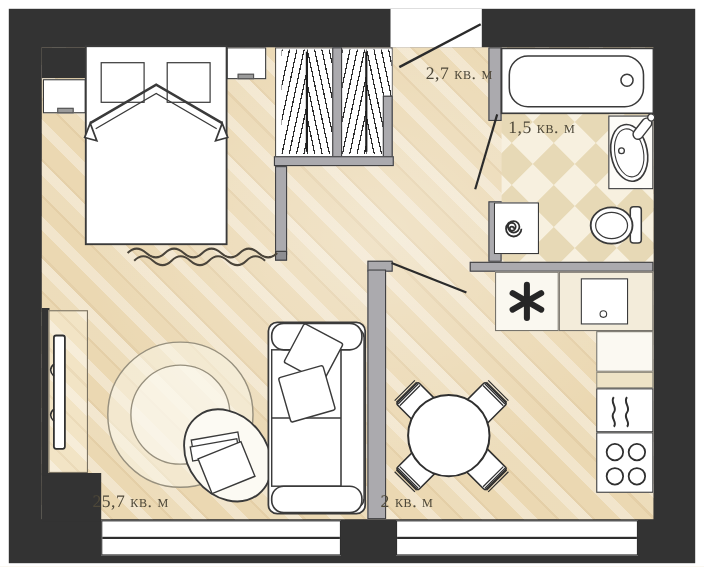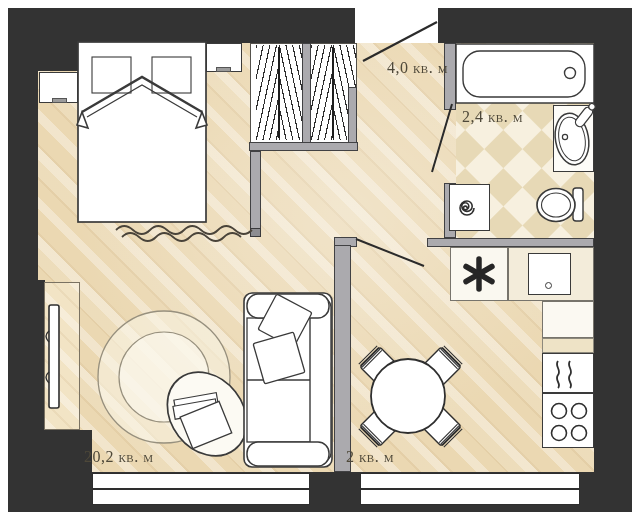--- a/index.html
+++ b/index.html
@@ -216,18 +216,18 @@
         <circle cx="579" cy="411" r="7.5"></circle>
       <circle cx="559" cy="433" r="7.5"></circle>
         <circle cx="579" cy="433" r="7.5"></circle>
     </g>
 
     <line x1="437" y1="22" x2="363" y2="61" stroke="#2b2b2b" stroke-width="2.2"></line>
     <line x1="452" y1="104" x2="432" y2="172" stroke="#2b2b2b" stroke-width="2"></line>
     <line x1="356" y1="239" x2="424" y2="266" stroke="#2b2b2b" stroke-width="2"></line>
   </svg>
 
-  <div class="abs area-label" style="left:387px;top:59px;">4,0 кв. м</div>
-  <div class="abs area-label" style="left:462px;top:108px;">2,4 кв. м</div>
-  <div class="abs area-label" style="left:84px;top:448px;">20,2 кв. м</div>
+  <div class="abs area-label" style="left:387px;top:59px;">2,7 кв. м</div>
+  <div class="abs area-label" style="left:462px;top:108px;">1,5 кв. м</div>
+  <div class="abs area-label" style="left:84px;top:448px;">25,7 кв. м</div>
   <div class="abs area-label" style="left:346px;top:448px;">2 кв. м</div>
 
 </div>
 
 </body></html>

